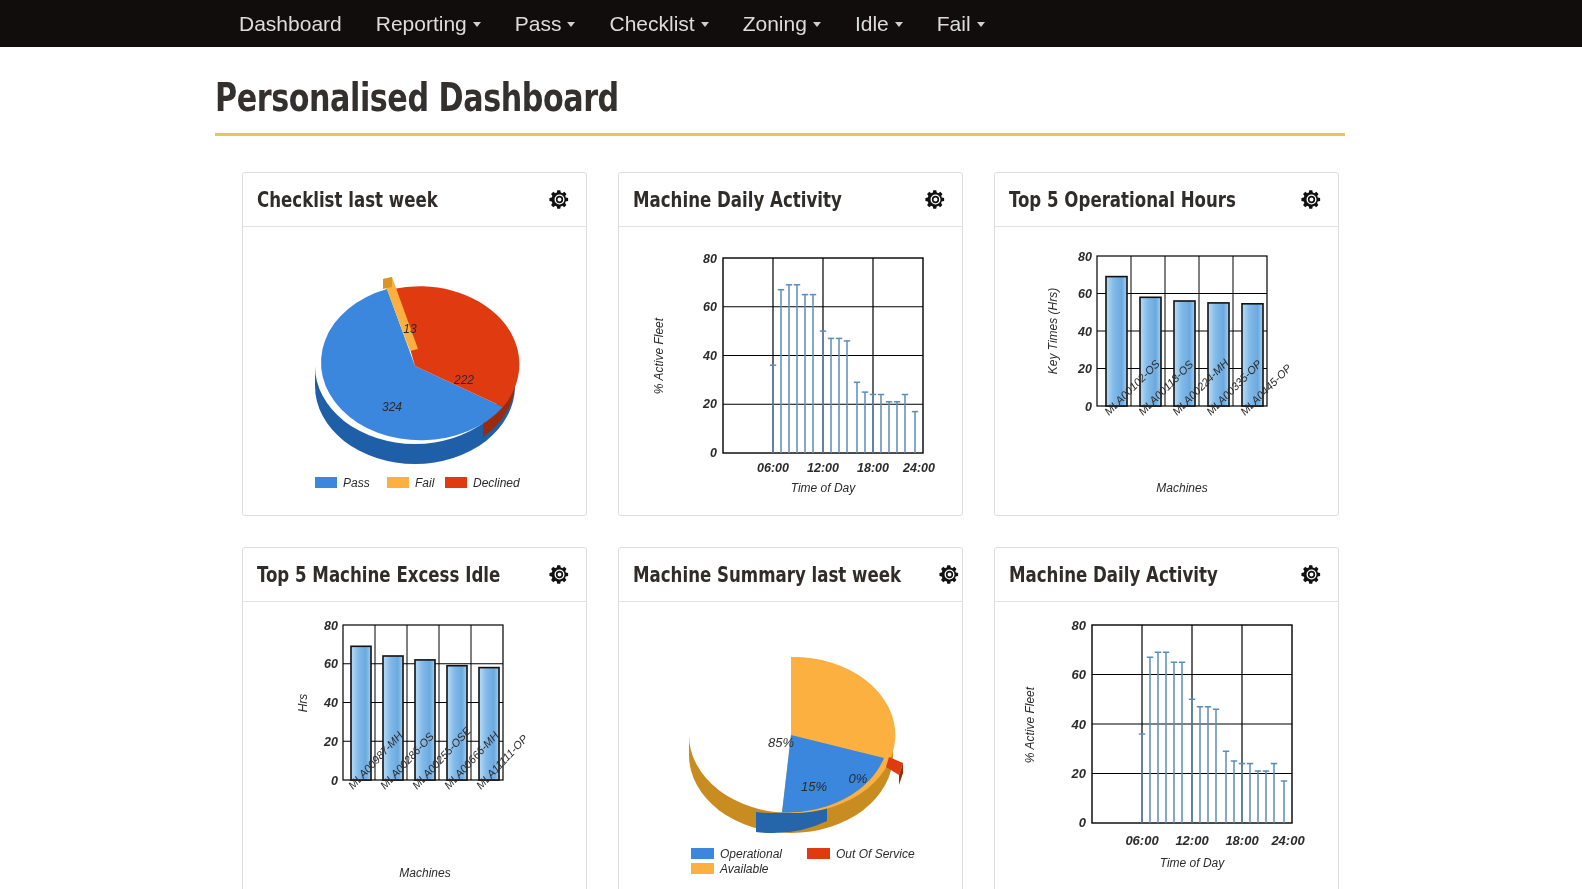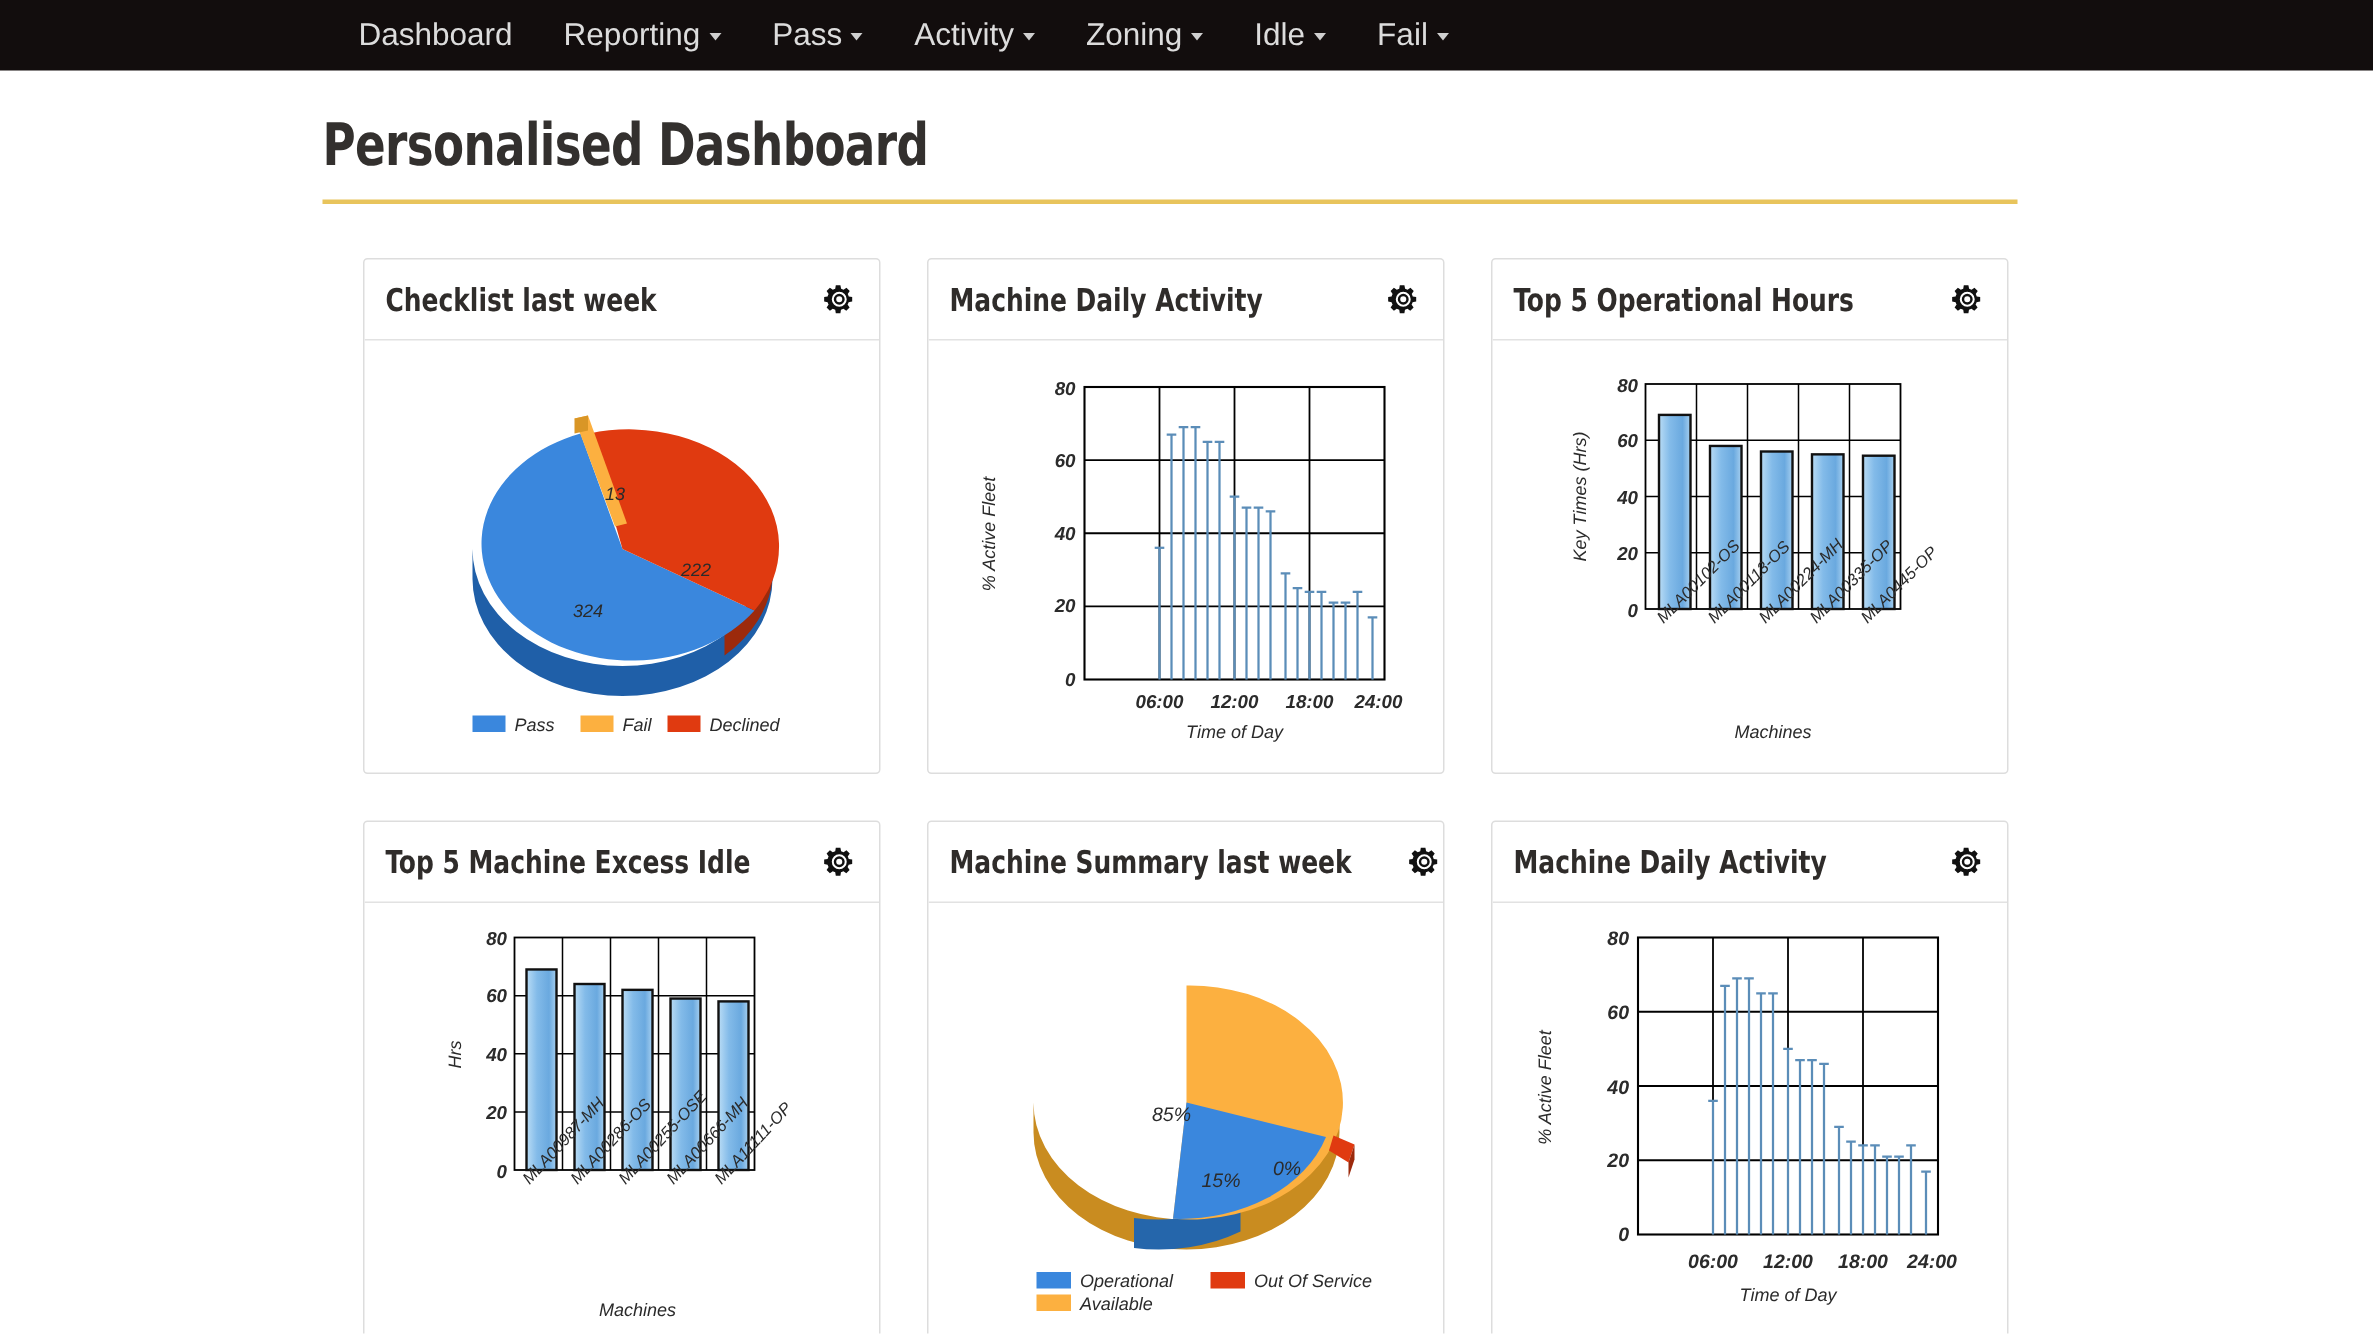--- a/index.html
+++ b/index.html
@@ -84,21 +84,21 @@
   </div>
   <div class="nav-item">
     <span>Reporting</span>
     <i class="caret"></i>
   </div>
   <div class="nav-item">
     <span>Pass</span>
     <i class="caret"></i>
   </div>
   <div class="nav-item">
-    <span>Activity</span>
+    <span>Checklist</span>
     <i class="caret"></i>
   </div>
   <div class="nav-item">
     <span>Zoning</span>
     <i class="caret"></i>
   </div>
   <div class="nav-item">
     <span>Idle</span>
     <i class="caret"></i>
   </div>

